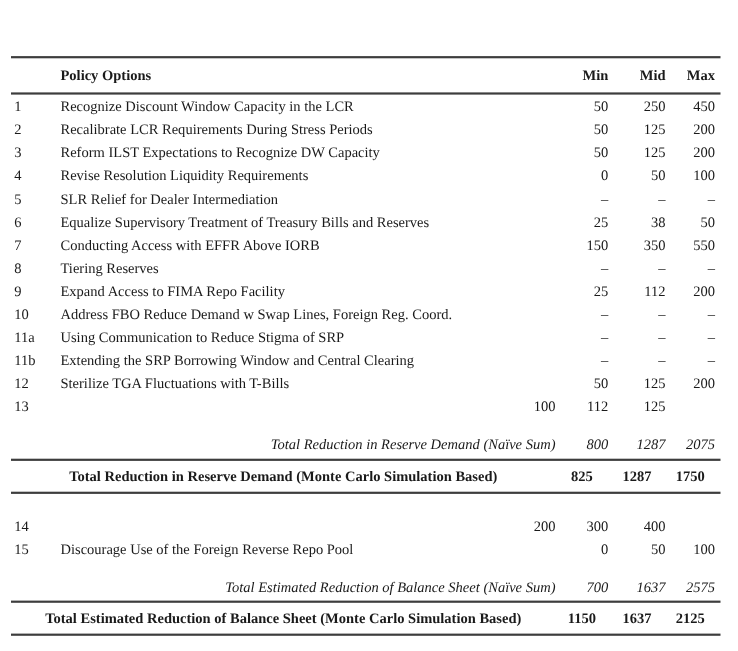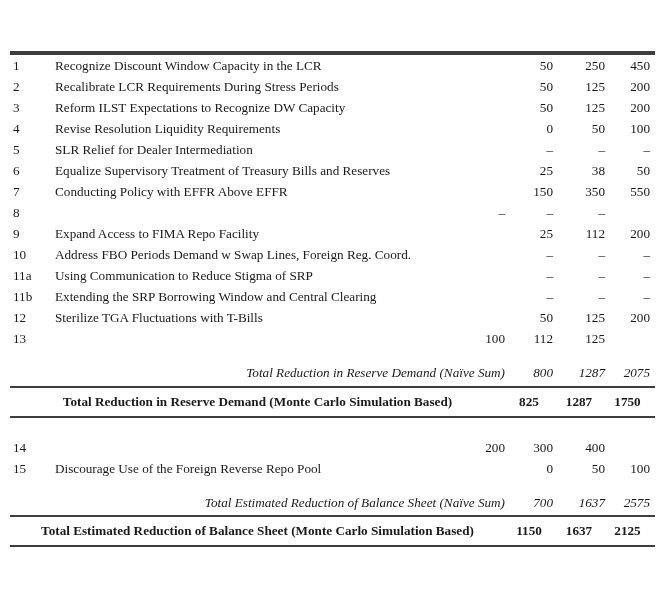--- a/index.html
+++ b/index.html
@@ -38,20 +38,27 @@
   .sp-e { height:2px; }
 </style>
 </head>
 <body>
 
 <div class="page">
   <div class="tbl">
 
     <div class="rule"></div>
 
+    <div class="row header-row">
+      <span class="cell num"></span>
+      <span class="cell hdr">Policy Options</span>
+      <span class="cell val hdr">Min</span>
+      <span class="cell val hdr">Mid</span>
+      <span class="cell val hdr">Max</span>
+    </div>
 
     <div class="rule"></div>
 
     <div class="row">
       <span class="cell num">1</span>
       <span class="cell desc">Recognize Discount Window Capacity in the LCR</span>
       <span class="cell val">50</span>
       <span class="cell val">250</span>
       <span class="cell val">450</span>
     </div>
@@ -85,41 +92,42 @@
     </div>
     <div class="row">
       <span class="cell num">6</span>
       <span class="cell desc">Equalize Supervisory Treatment of Treasury Bills and Reserves</span>
       <span class="cell val">25</span>
       <span class="cell val">38</span>
       <span class="cell val">50</span>
     </div>
     <div class="row">
       <span class="cell num">7</span>
-      <span class="cell desc">Conducting Policy with EFFR Above EFFR</span>
+      <span class="cell desc">Conducting Access with EFFR Above IORB</span>
       <span class="cell val">150</span>
       <span class="cell val">350</span>
       <span class="cell val">550</span>
     </div>
     <div class="row">
       <span class="cell num">8</span>
+      <span class="cell desc">Tiering Reserves</span>
       <span class="cell val">–</span>
       <span class="cell val">–</span>
       <span class="cell val">–</span>
     </div>
     <div class="row">
       <span class="cell num">9</span>
       <span class="cell desc">Expand Access to FIMA Repo Facility</span>
       <span class="cell val">25</span>
       <span class="cell val">112</span>
       <span class="cell val">200</span>
     </div>
     <div class="row">
       <span class="cell num">10</span>
-      <span class="cell desc">Address FBO Periods Demand w Swap Lines, Foreign Reg. Coord.</span>
+      <span class="cell desc">Address FBO Reduce Demand w Swap Lines, Foreign Reg. Coord.</span>
       <span class="cell val">–</span>
       <span class="cell val">–</span>
       <span class="cell val">–</span>
     </div>
     <div class="row">
       <span class="cell num">11a</span>
       <span class="cell desc">Using Communication to Reduce Stigma of SRP</span>
       <span class="cell val">–</span>
       <span class="cell val">–</span>
       <span class="cell val">–</span>

